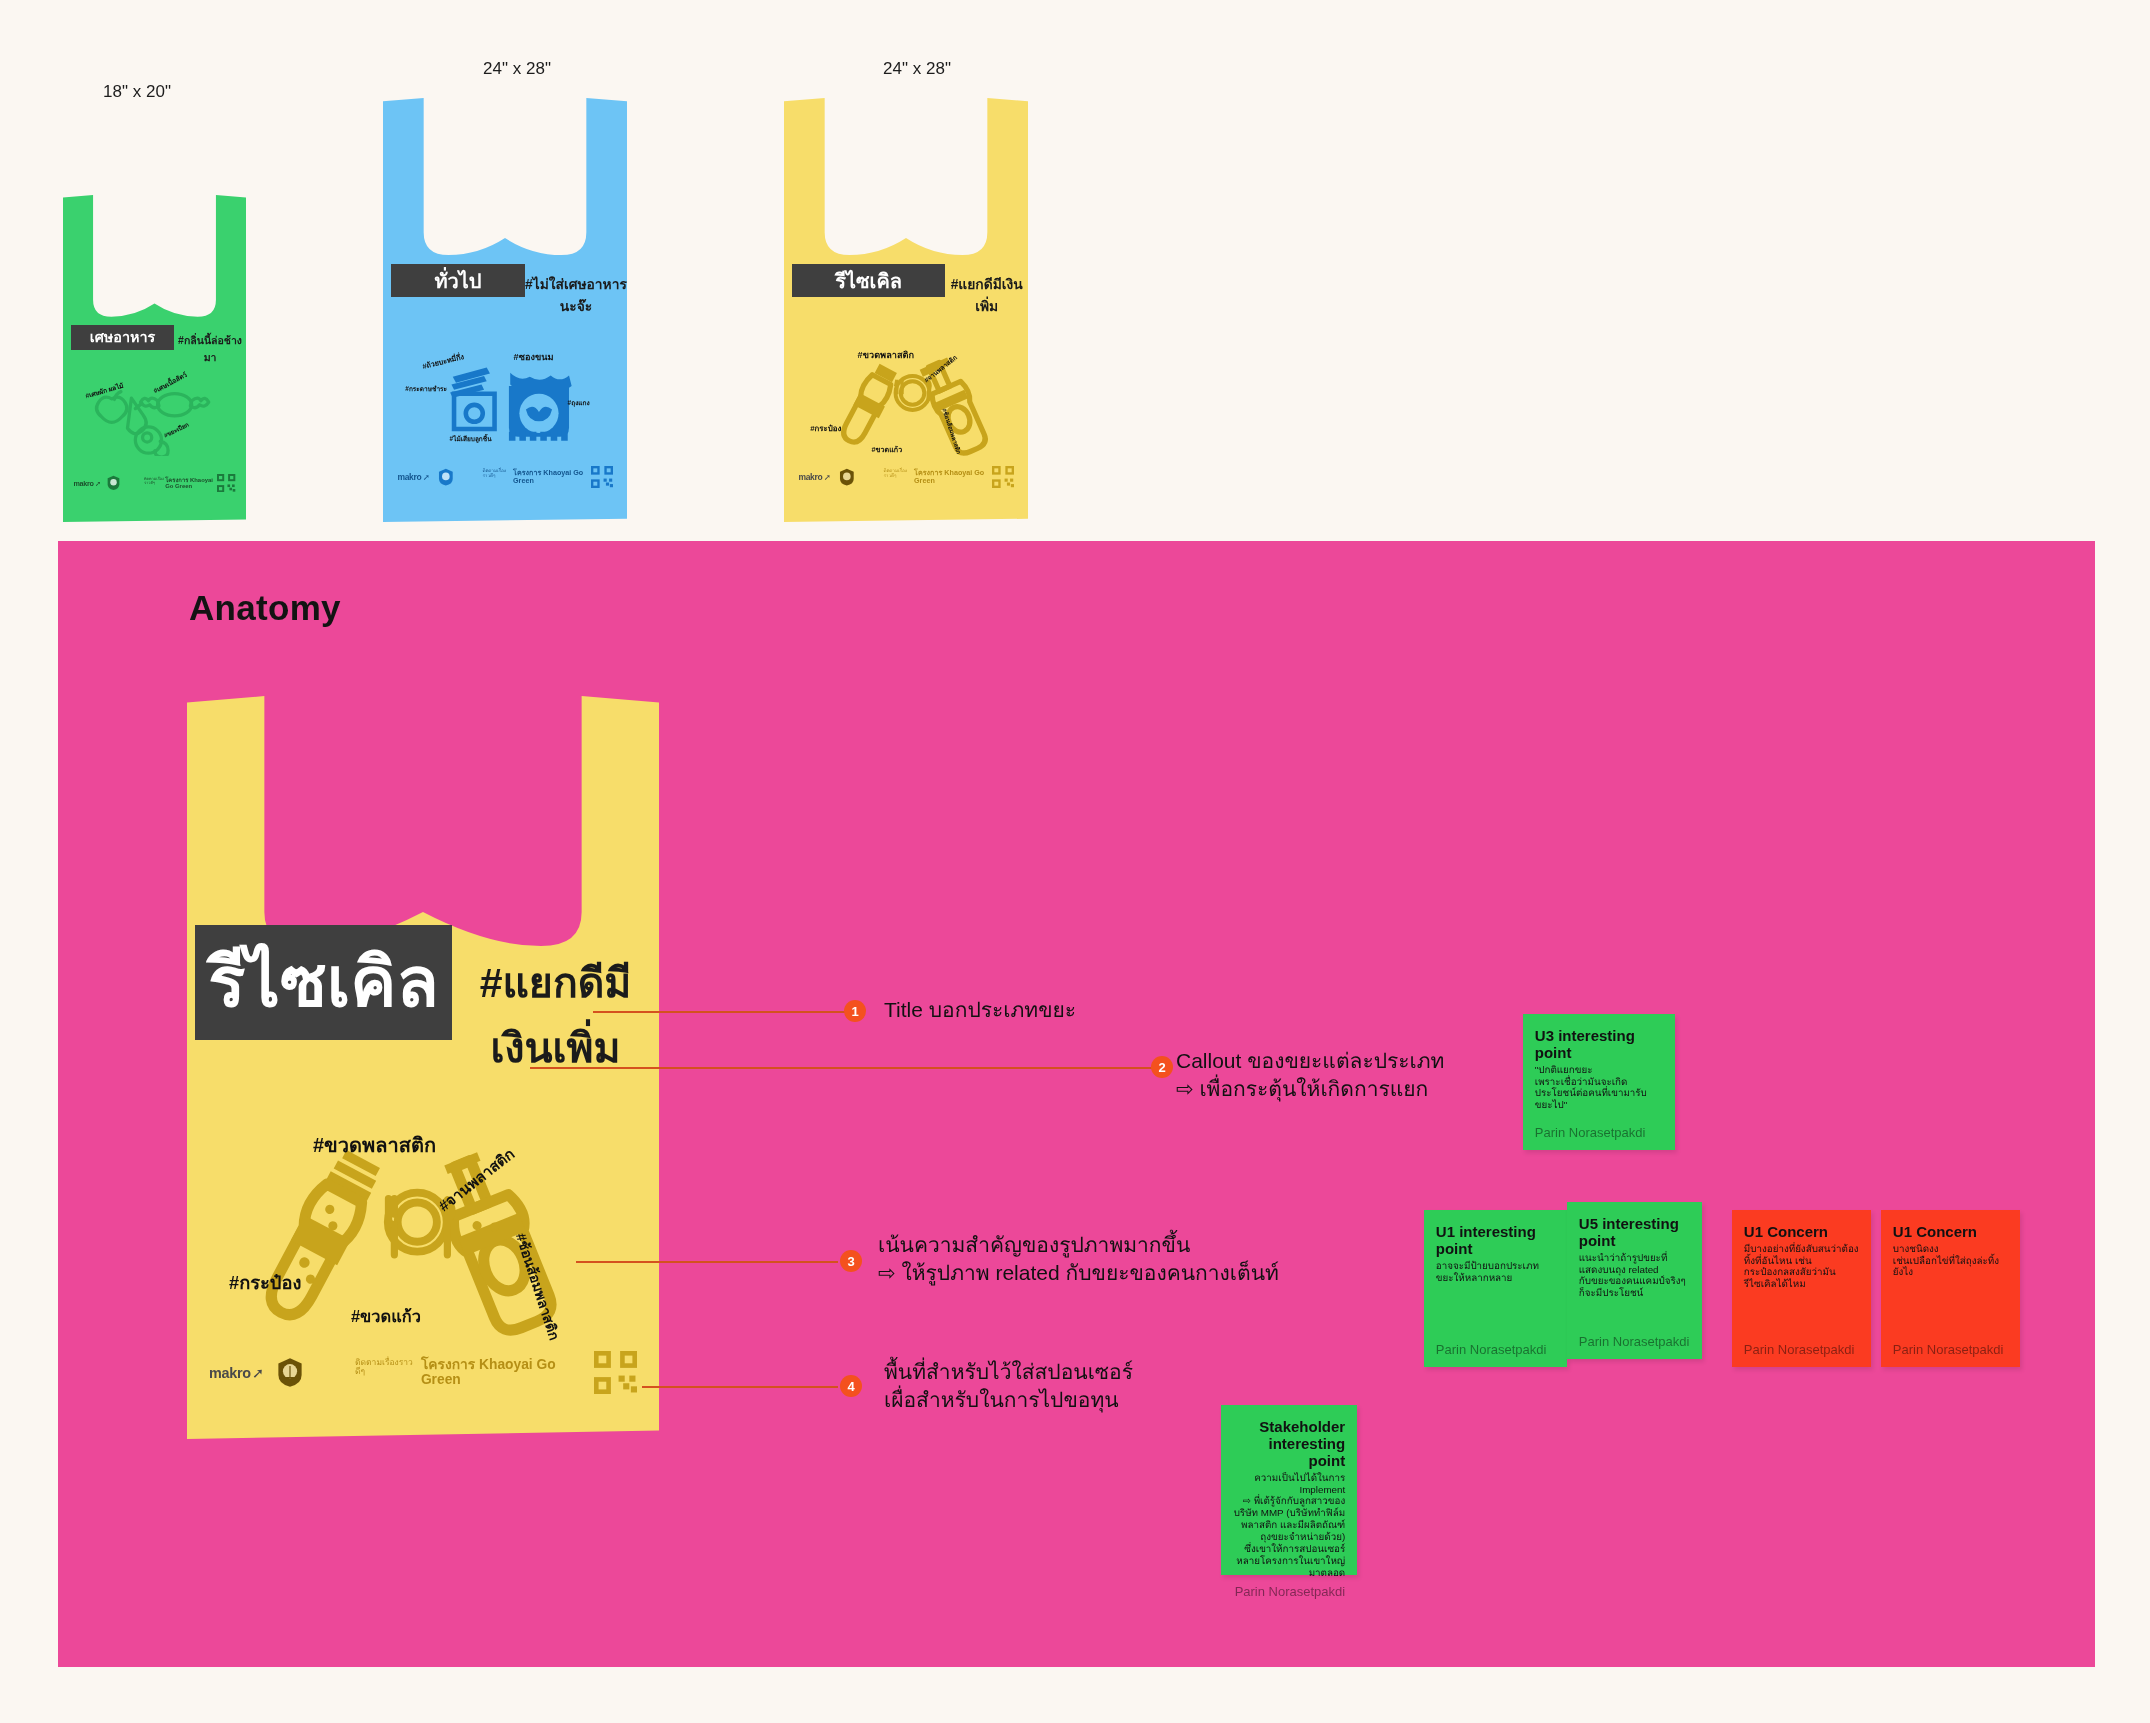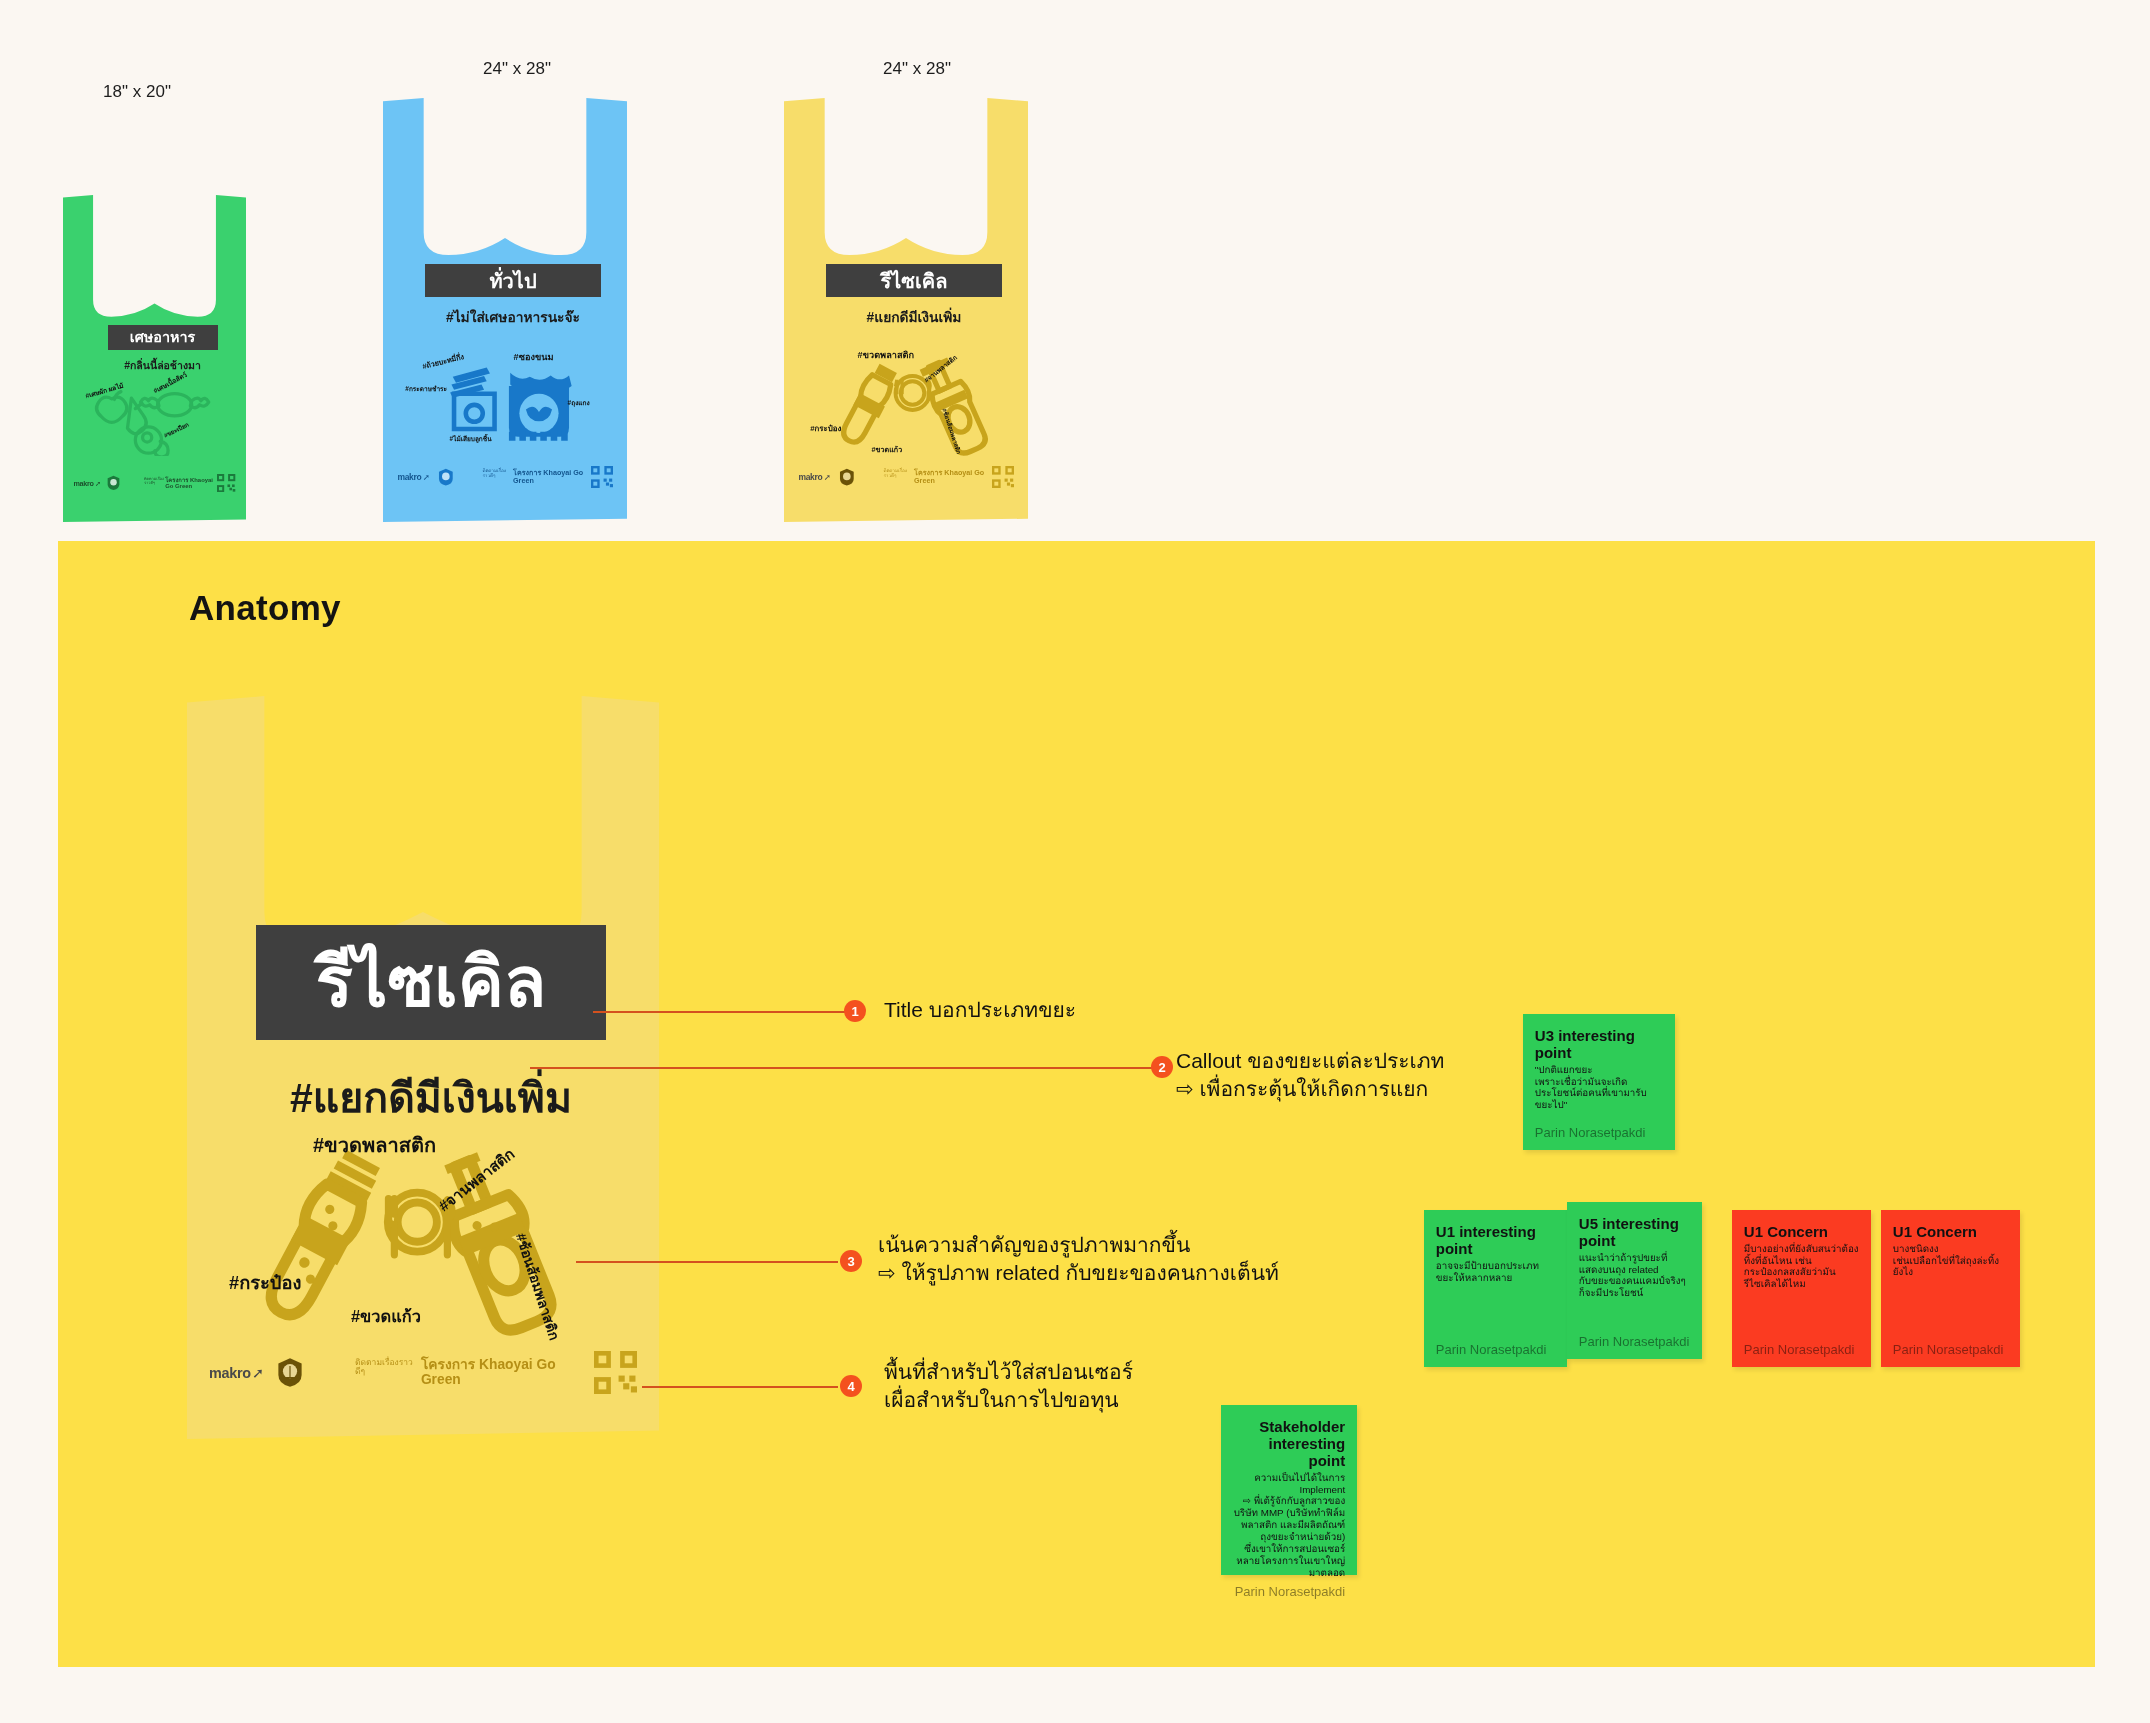--- a/index.html
+++ b/index.html
@@ -21,24 +21,23 @@
     position: absolute;
     text-align: center;
     font-family: "Liberation Sans", sans-serif;
     color: #1d1d1d;
     white-space: nowrap;
   }
 
   
   .bag-content {
     position: absolute;
-    left: 16px; right: 0;
+    left: 8px; right: 0;
     display: flex;
-    flex-direction: column;
-    align-items: center;
+    align-items: flex-start;
   }
   .title-plate {
     background: #3f3f3f;
     color: #ffffff;
     font-weight: bold;
     text-align: center;
     line-height: 1.0;
     display: flex;
     align-items: center;
     justify-content: center;
@@ -61,21 +60,21 @@
   .follow { display: flex; flex-direction: row; line-height: 1.05; }
   .follow .f1 { font-weight: normal; }
   .follow .f2 { font-weight: bold; }
   .qr { display: grid; }
 
   
   .anatomy-panel {
     position: absolute;
     left: 58px; top: 541px;
     width: 2037px; height: 1126px;
-    background: #fde047;
+    background: #ec4899;
   }
   .anatomy-title {
     position: absolute;
     left: 131px; top: 47px;
     font-size: 35px;
     font-weight: bold;
     color: #131313;
     letter-spacing: 0.3px;
   }
 

